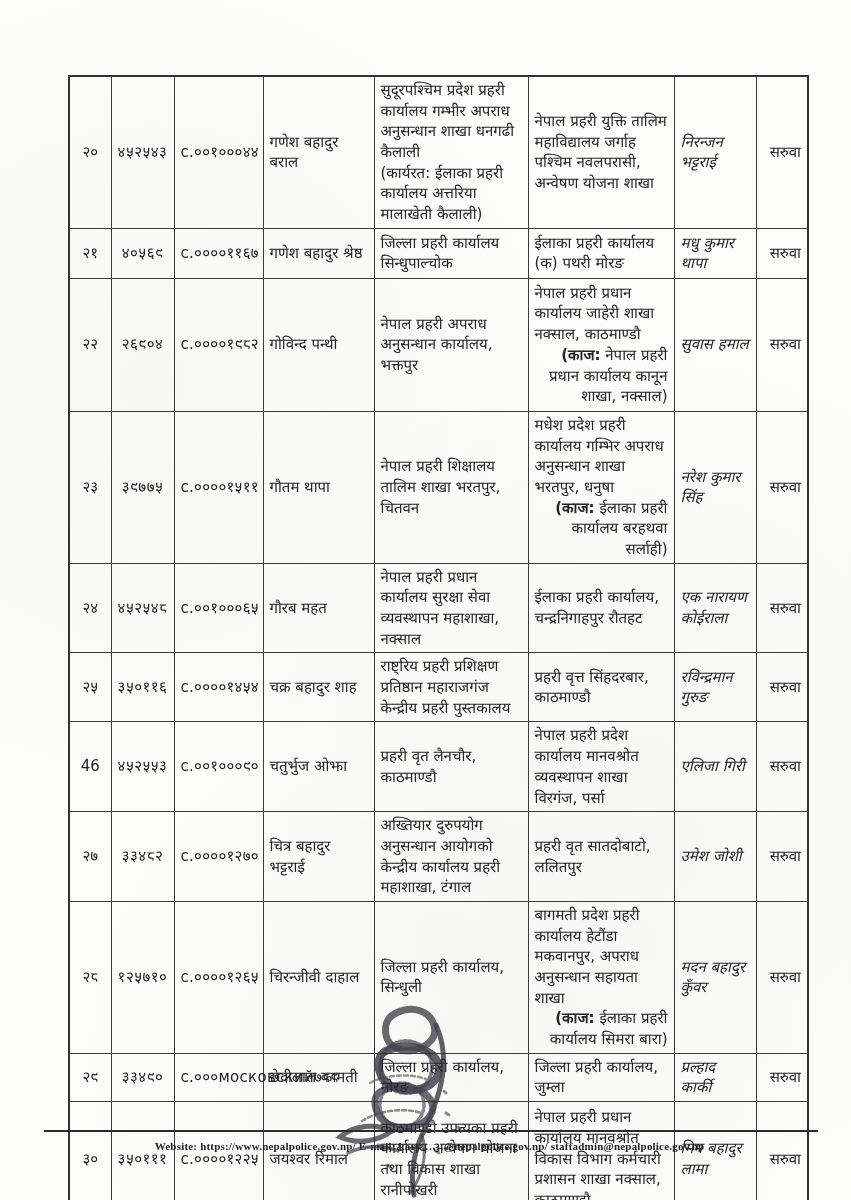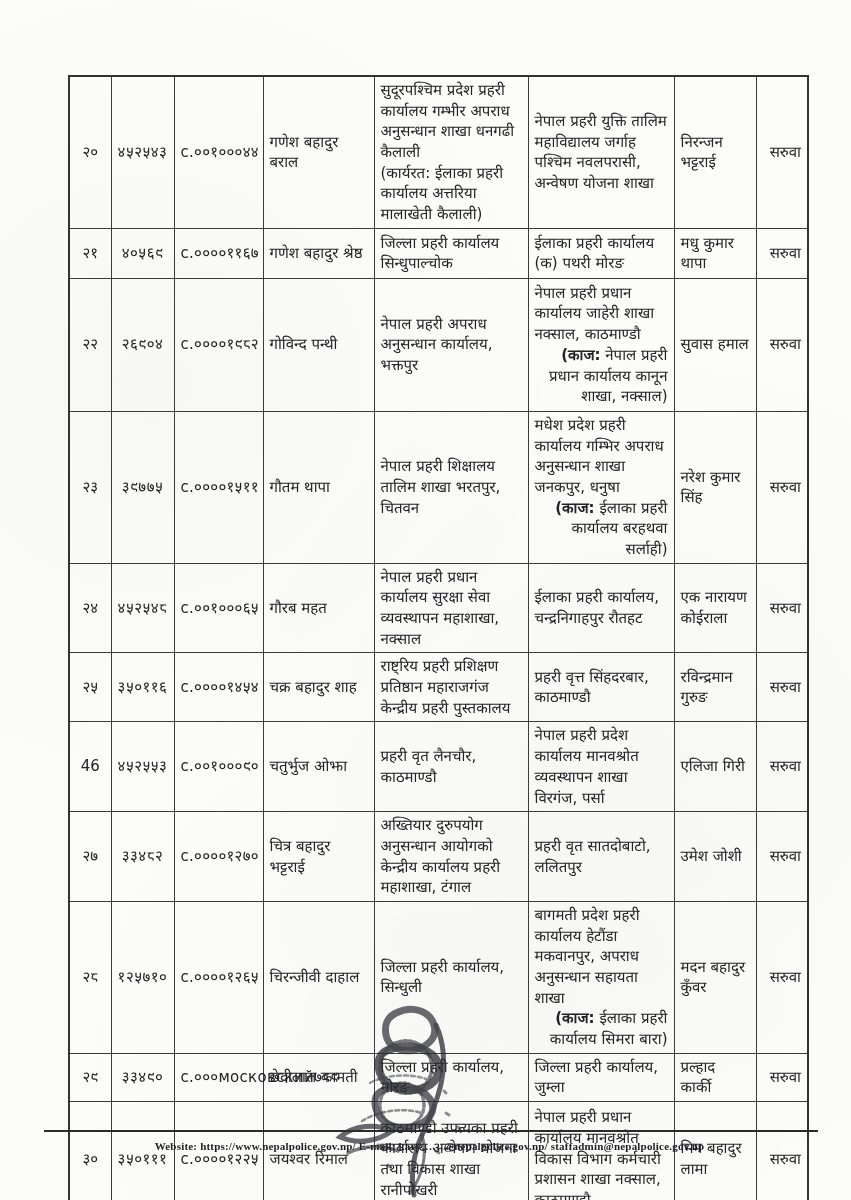--- a/index.html
+++ b/index.html
@@ -35,21 +35,21 @@
   table.transfer{border:2px solid #333336;}
   td.c-sn{text-align:center;font-size:14px;width:42px;}
   td.c-reg{text-align:center;font-size:12.5px;letter-spacing:.5px;width:63px;}
   td.c-code{text-align:center;font-size:12.5px;letter-spacing:.3px;width:89px;}
   td.c-name{width:111px;padding-left:8px;}
   td.c-from{width:154px;white-space:pre-line;margin-top:6px;}
   td.c-to{width:146px;}
   td.c-to .main{white-space:pre-line;}
   td.c-to .note{display:block;text-align:right;}
   td.c-to .note b{font-weight:700;}
-  td.c-rec{width:82px;}
+  td.c-rec{width:82px;font-style:italic;}
   td.c-act{width:52px;text-align:right;}
 
   
   #table-body tr:nth-child(1) td{height:139px;}
   #table-body tr:nth-child(2) td{height:43px;}
   #table-body tr:nth-child(3) td{height:126px;}
   #table-body tr:nth-child(4) td{height:124px;}
   #table-body tr:nth-child(5) td{height:63px;}
   #table-body tr:nth-child(6) td{height:62px;}
   #table-body tr:nth-child(7) td{height:81px;}
@@ -132,21 +132,21 @@
     <td class="c-rec">सुवास हमाल</td>
     <td class="c-act">सरुवा</td>
   </tr>
       <tr>
     <td class="c-sn">२३</td>
     <td class="c-reg">३९७७५</td>
     <td class="c-code">c.००००१५११</td>
     <td class="c-name">गौतम थापा</td>
     <td class="c-from">नेपाल प्रहरी शिक्षालय तालिम शाखा भरतपुर, चितवन</td>
     <td class="c-to">
-      <span class="main">मधेश प्रदेश प्रहरी कार्यालय गम्भिर अपराध अनुसन्धान शाखा जनकपुर, धनुषा</span>
+      <span class="main">मधेश प्रदेश प्रहरी कार्यालय गम्भिर अपराध अनुसन्धान शाखा भरतपुर, धनुषा</span>
       <span class="note"><b>(काज:</b><span> ईलाका प्रहरी कार्यालय बरहथवा सर्लाही)</span></span>
     </td>
     <td class="c-rec">नरेश कुमार सिंह</td>
     <td class="c-act">सरुवा</td>
   </tr>
       <tr>
     <td class="c-sn">२४</td>
     <td class="c-reg">४५२५४८</td>
     <td class="c-code">c.००१०००६५</td>
     <td class="c-name">गौरब महत</td>

